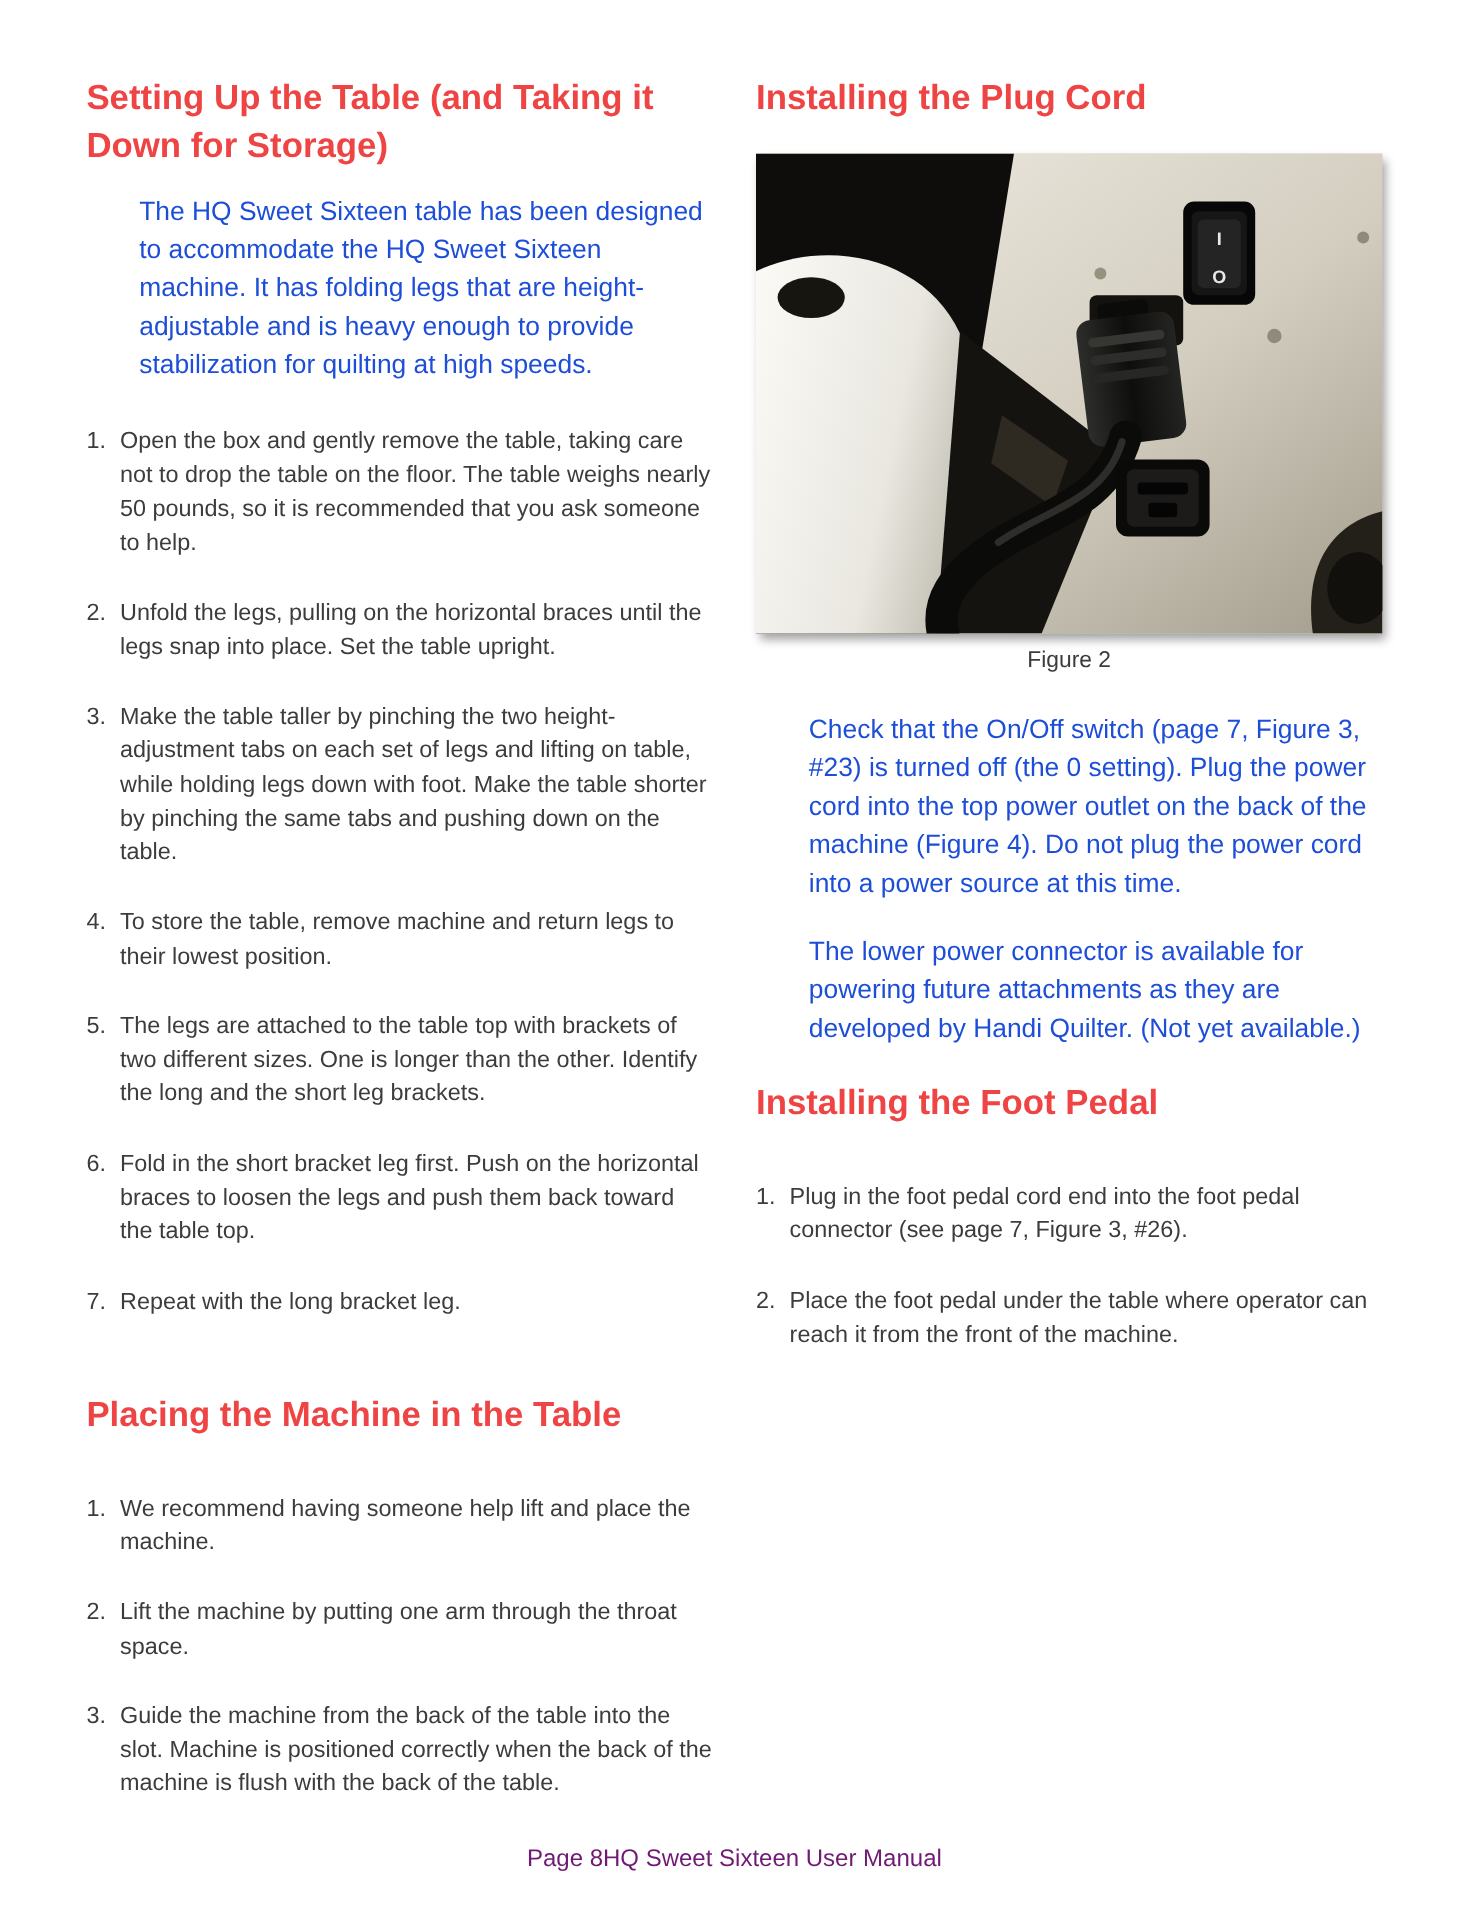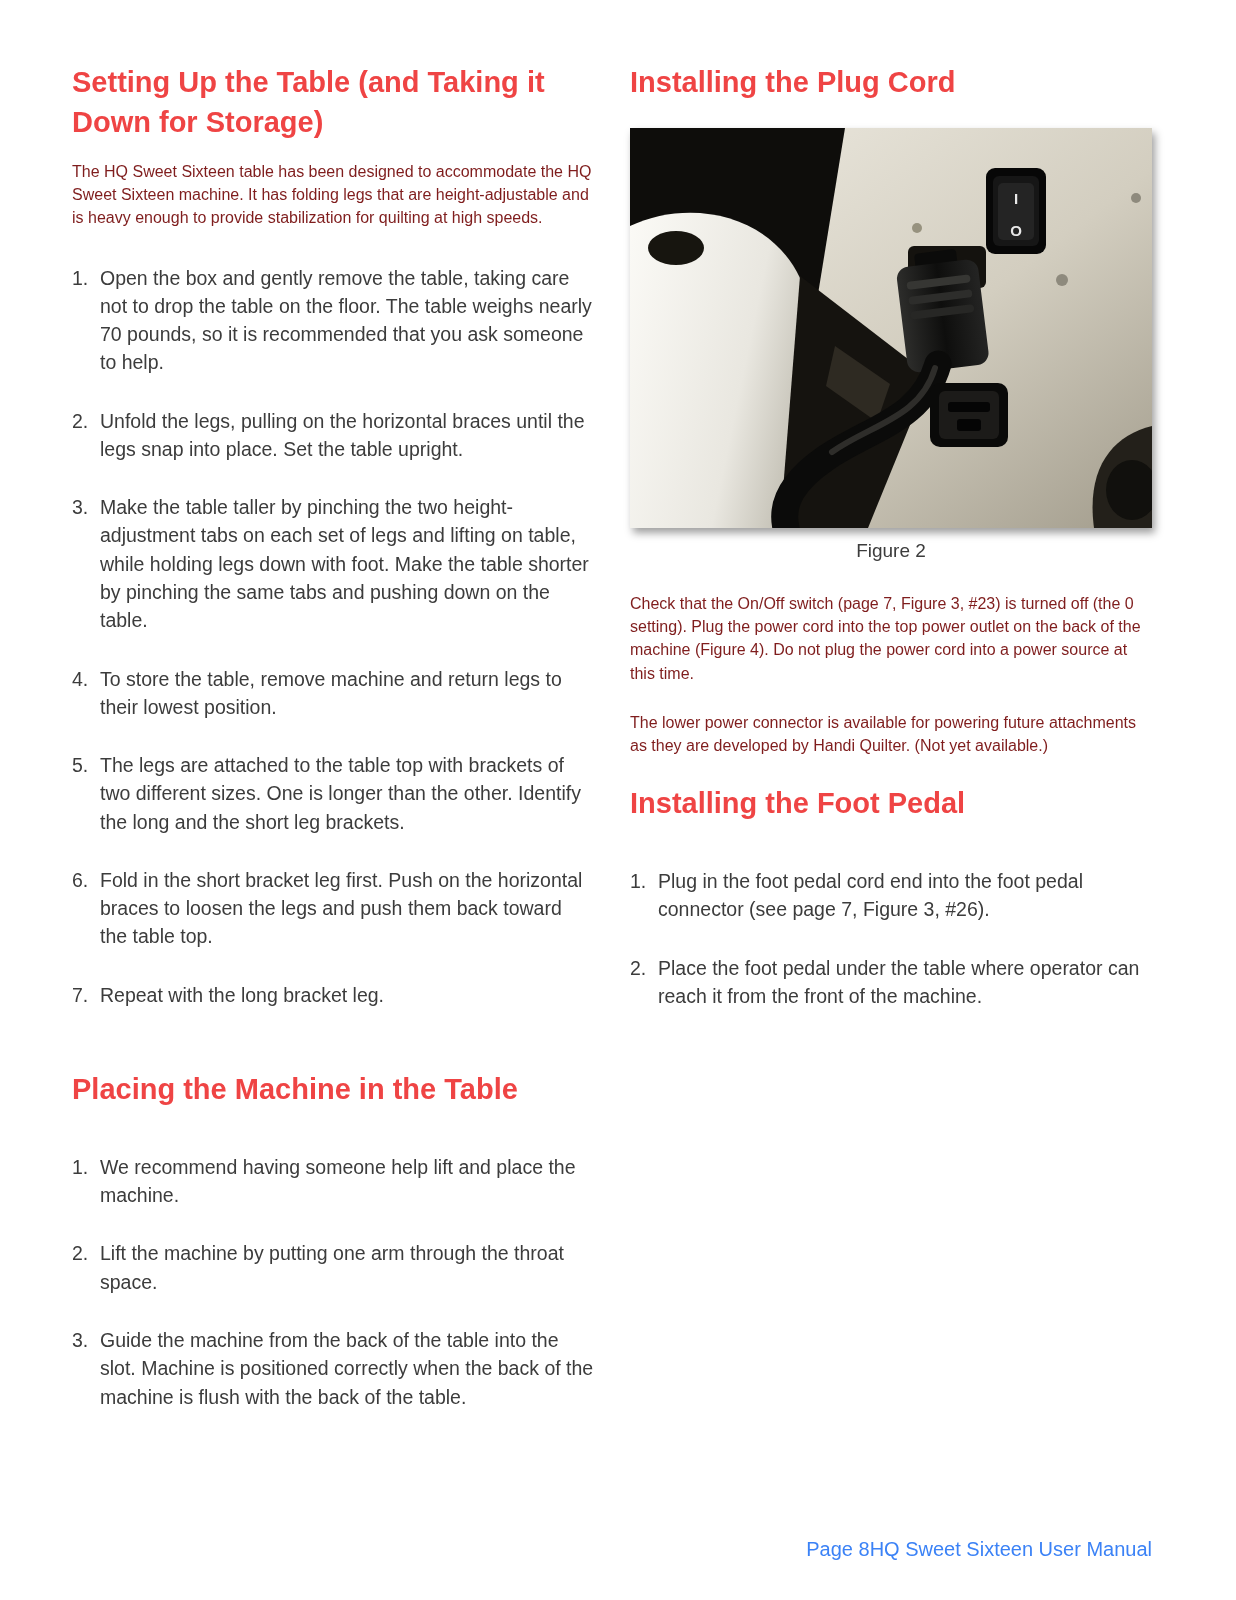--- a/index.html
+++ b/index.html
@@ -8,57 +8,57 @@
   body {
     width:1236px; height:1600px; position:relative; overflow:hidden;
     font-family:"Liberation Sans", sans-serif; color:#3c3c3c;
   }
   .col-left  { position:absolute; left:72px;  top:62px; width:522px; }
   .col-right { position:absolute; left:630px; top:62px; width:522px; }
   .section-heading {
     font-size:29px; font-weight:bold; color:#ef4444; line-height:1.38;
     margin-bottom:18px; letter-spacing:0;
   }
-  .body-p { font-size:16px; line-height:1.45; margin-bottom:26px; color:#7f1d1d; }
+  .body-p { font-size:22px; line-height:1.45; margin-bottom:26px; color:#1d4ed8;margin-left:44px; }
   .steps { margin-top:34px; }
   .step { display:flex; font-size:19.5px; line-height:1.45; margin-bottom:30px; color:#3c3c3c; }
   .step .num { flex:0 0 28px; }
   .step .txt { flex:1; }
   .heading-gap-top { margin-top:60px; }
   .heading-gap-top2 { }
   .after-heading-list { margin-top:44px; }
   .figure-wrap {
     width:522px; height:400px; margin-top:26px;
     box-shadow:3px 5px 8px rgba(0,0,0,0.38);
     background:#ccc7ba;
   }
   .figure-wrap svg { display:block; width:100%; height:100%; }
   .figure-caption {
     text-align:center; font-size:19px; color:#3c3c3c;
     margin:12px 0 30px 0;
   }
   .footer {
     position:absolute; left:72px; right:84px; top:1538px;
-    display:flex; justify-content:flex-end;
-    font-size:20px; color:#3b82f6;
+    display:flex; justify-content:center;
+    font-size:20px; color:#701a75;
   }
 </style>
 </head>
 <body>
 
 <div class="col-left">
 
   <h1 class="section-heading">Setting Up the Table (and Taking it Down for Storage)</h1>
 
   <p class="body-p">The HQ Sweet Sixteen table has been designed to accommodate the HQ Sweet Sixteen machine. It has folding legs that are height-adjustable and is heavy enough to provide stabilization for quilting at high speeds.</p>
 
   <div class="steps">
     <div class="step">
       <span class="num">1.</span>
-      <span class="txt">Open the box and gently remove the table, taking care not to drop the table on the floor. The table weighs nearly 70 pounds, so it is recommended that you ask someone to help.</span>
+      <span class="txt">Open the box and gently remove the table, taking care not to drop the table on the floor. The table weighs nearly 50 pounds, so it is recommended that you ask someone to help.</span>
     </div>
     <div class="step">
       <span class="num">2.</span>
       <span class="txt">Unfold the legs, pulling on the horizontal braces until the legs snap into place. Set the table upright.</span>
     </div>
     <div class="step">
       <span class="num">3.</span>
       <span class="txt">Make the table taller by pinching the two height-adjustment tabs on each set of legs and lifting on table, while holding legs down with foot. Make the table shorter by pinching the same tabs and pushing down on the table.</span>
     </div>
     <div class="step">

